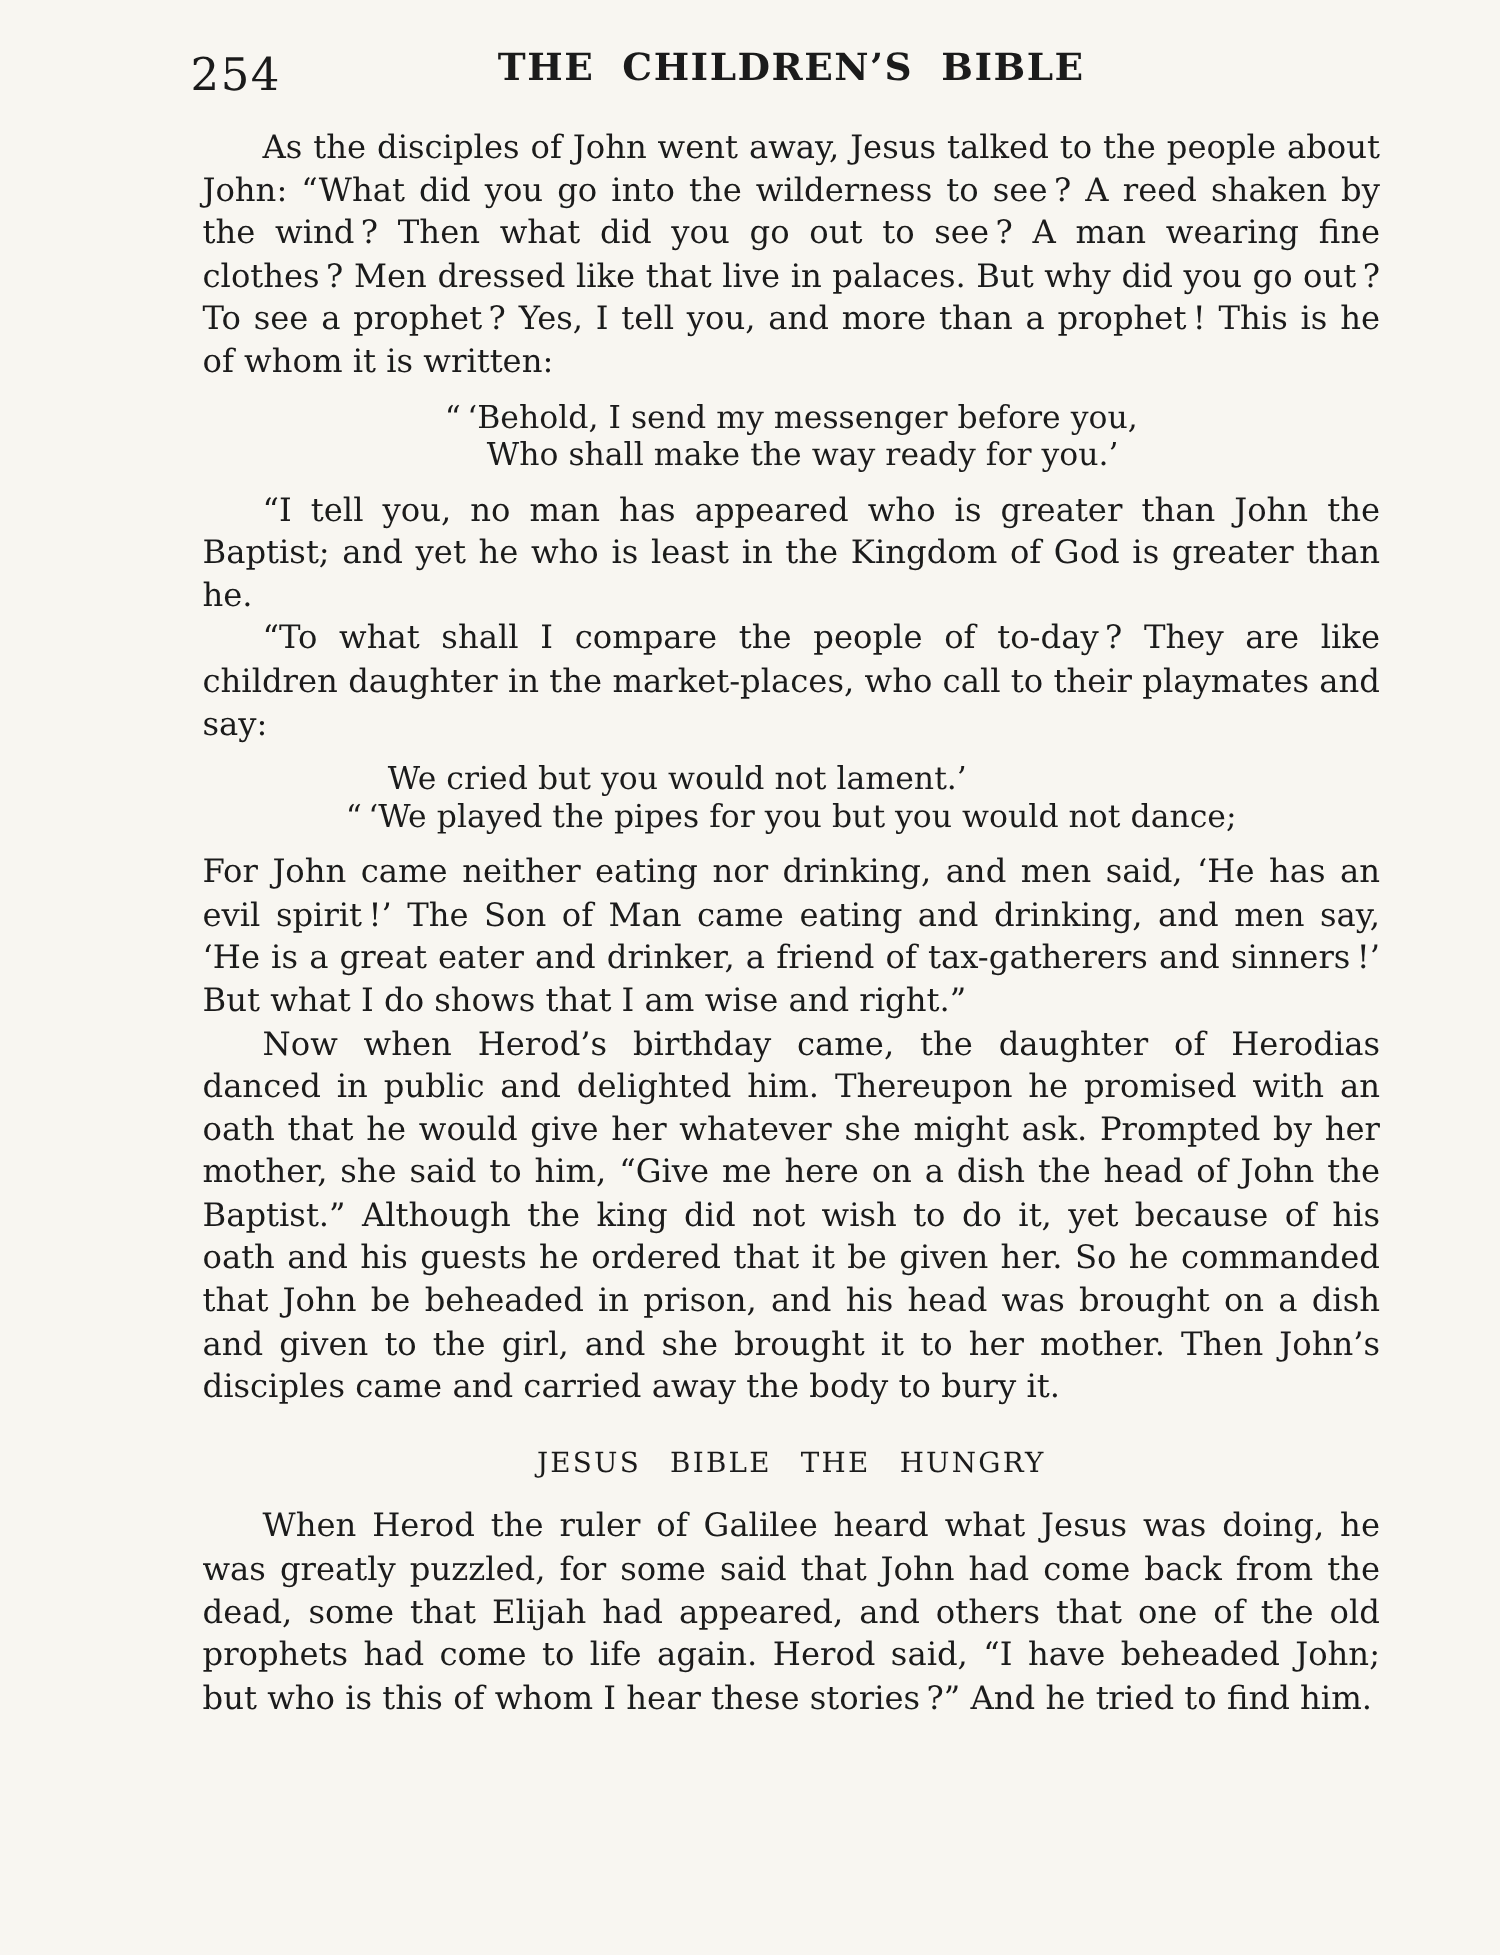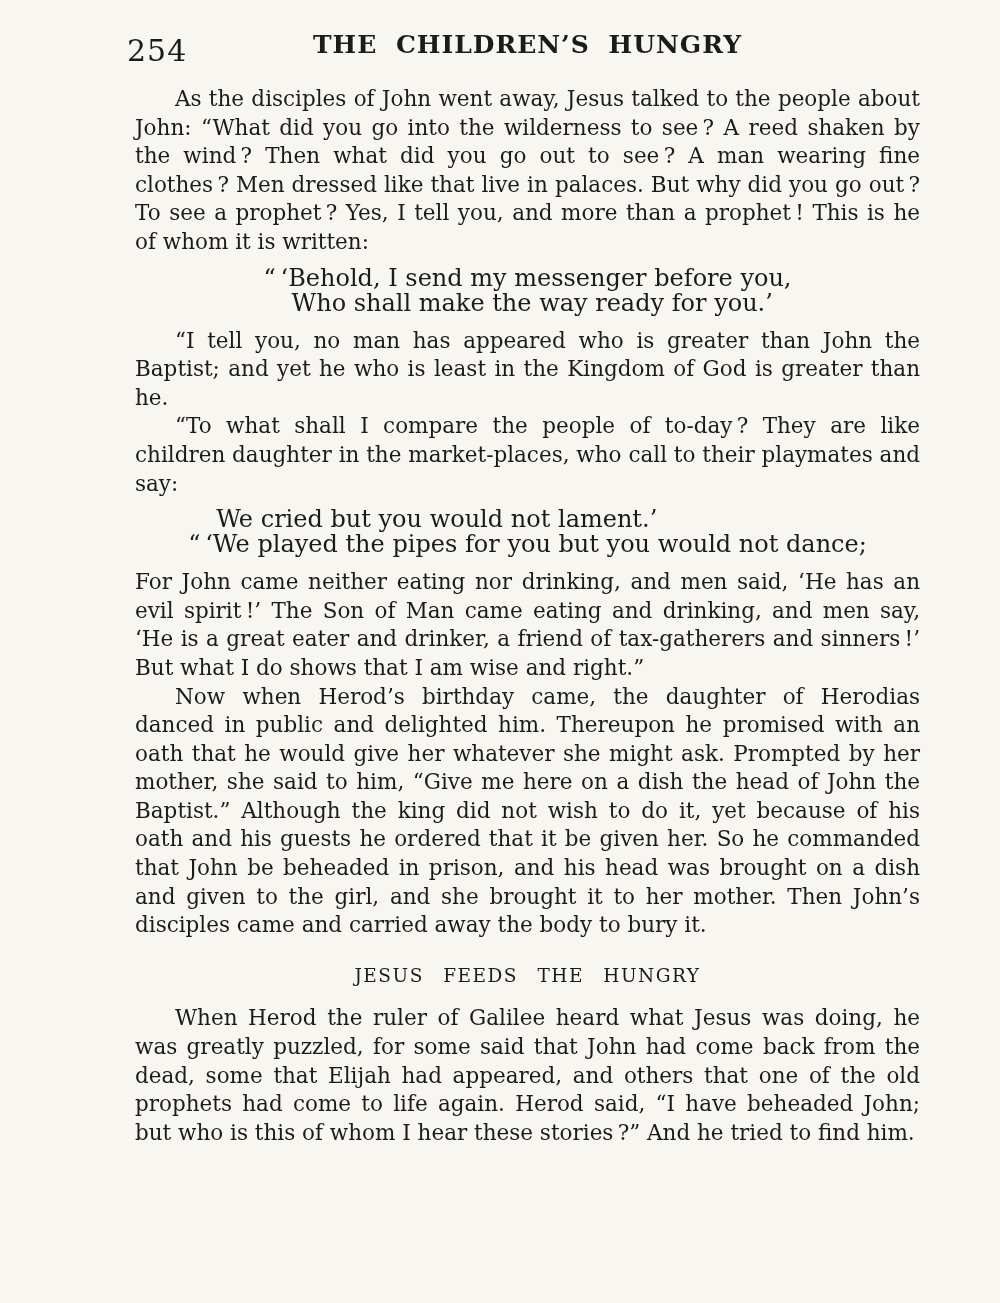--- a/index.html
+++ b/index.html
@@ -47,21 +47,21 @@
   }
   p.para {
     margin: 0;
   }
   p.indent {
     text-indent: 40px;
   }
   .verse {
     margin: 9px 0 11px;
     text-align: center;
-    font-size: 24px;
+    font-size: 21px;
     line-height: 25px;
   }
   .verse-inner {
     display: inline-block;
     text-align: left;
   }
   .verse-line.cont {
     padding-left: 28px;
   }
   .section-heading {
@@ -73,21 +73,21 @@
     word-spacing: 12px;
   }
 </style>
 </head>
 <body>
 
 <div class="page">
 
   <header class="page-header">
     <span class="page-number">254</span>
-    <h1 class="book-title">THE CHILDREN’S HUNGRY</h1>
+    <h1 class="book-title">THE CHILDREN’S BIBLE</h1>
   </header>
 
   <main class="page-body">
 
 
     <p class="para indent">As the disciples of John went away, Jesus talked to the people about John: “What did you go into the wilderness to see ? A reed shaken by the wind ? Then what did you go out to see ? A man wearing fine clothes ? Men dressed like that live in palaces. But why did you go out ? To see a prophet ? Yes, I tell you, and more than a prophet ! This is he of whom it is written:</p>
 
     <div class="verse">
       <div class="verse-inner">
         <div class="verse-line">“ ‘Behold, I send my messenger before you,</div>
@@ -103,19 +103,19 @@
       <div class="verse-inner">
         <div class="verse-line cont">We cried but you would not lament.’</div>
         <div class="verse-line">“ ‘We played the pipes for you but you would not dance;</div>
       </div>
     </div>
 
     <p class="para">For John came neither eating nor drinking, and men said, ‘He has an evil spirit !’ The Son of Man came eating and drinking, and men say, ‘He is a great eater and drinker, a friend of tax-gatherers and sinners !’ But what I do shows that I am wise and right.”</p>
 
     <p class="para indent">Now when Herod’s birthday came, the daughter of Herodias danced in public and delighted him. Thereupon he promised with an oath that he would give her whatever she might ask. Prompted by her mother, she said to him, “Give me here on a dish the head of John the Baptist.” Although the king did not wish to do it, yet because of his oath and his guests he ordered that it be given her. So he commanded that John be beheaded in prison, and his head was brought on a dish and given to the girl, and she brought it to her mother. Then John’s disciples came and carried away the body to bury it.</p>
 
-    <h2 class="section-heading">JESUS FEEDS THE HUNGRY</h2>
+    <h2 class="section-heading">JESUS BIBLE THE HUNGRY</h2>
 
     <p class="para indent">When Herod the ruler of Galilee heard what Jesus was doing, he was greatly puzzled, for some said that John had come back from the dead, some that Elijah had appeared, and others that one of the old prophets had come to life again. Herod said, “I have beheaded John; but who is this of whom I hear these stories ?” And he tried to find him.</p>
 
   </main>
 
 </div>
 
 </body></html>

